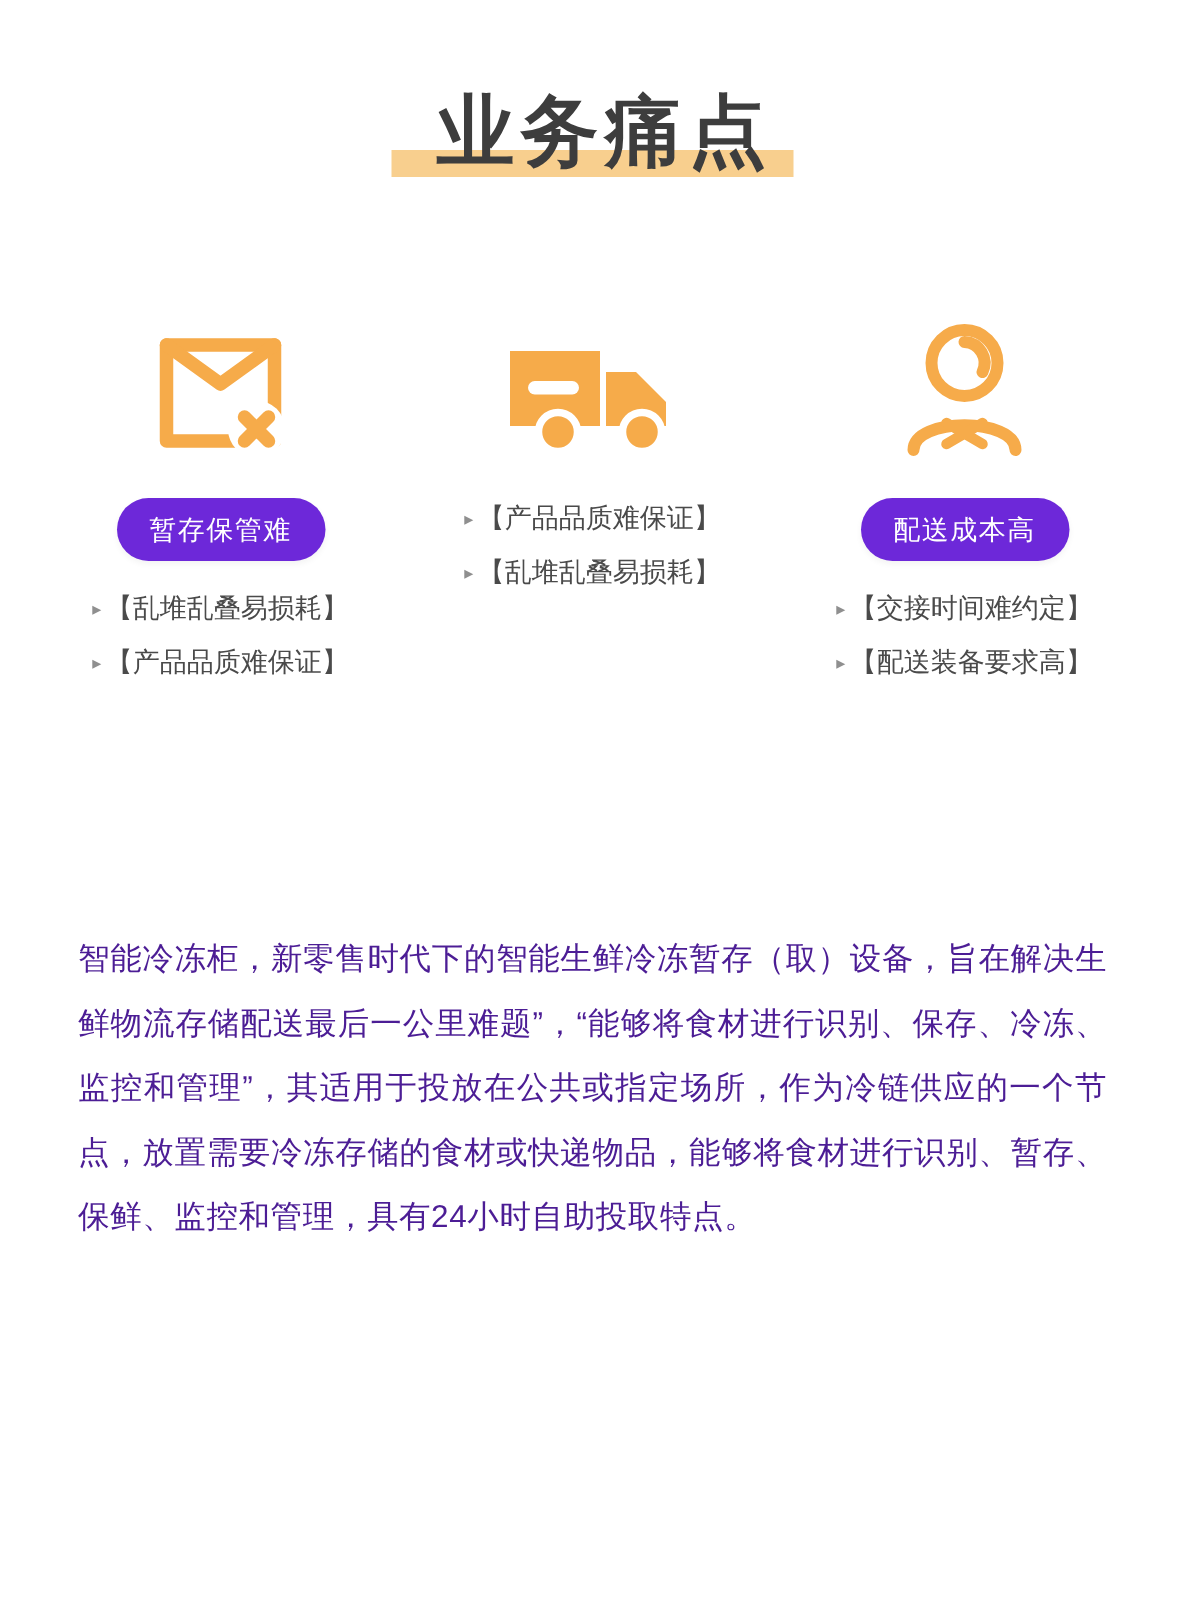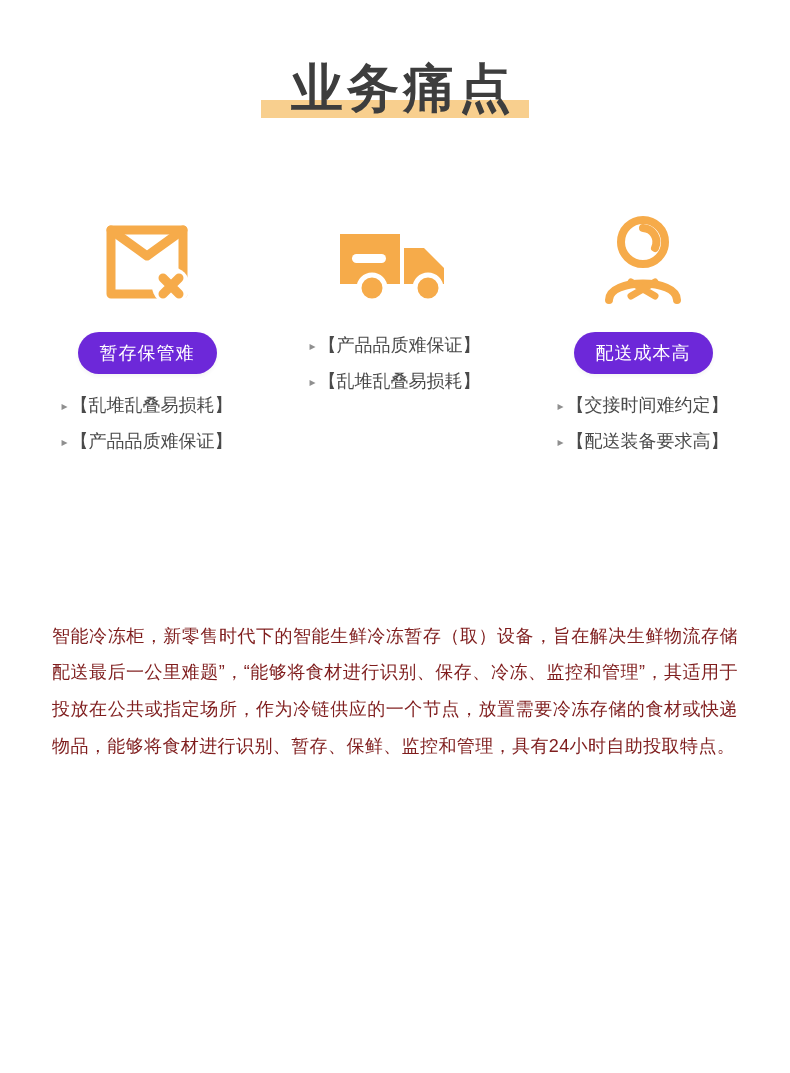--- a/index.html
+++ b/index.html
@@ -103,23 +103,23 @@
     line-height: 1;
   }
 
   
   .solution-wrap {
     margin-top: 150px;
   }
   .solution-text {
     margin: 44px auto 0;
     width: 686px;
-    font-size: 18px;
+    font-size: 21px;
     line-height: 2.05;
-    color: #7f1d1d;
+    color: #4c1d95;
     text-align: justify;
     text-justify: inter-ideograph;
     letter-spacing: 0.4px;
   }
 </style>
 </head>
 <body>
 
 <div class="page">
 

